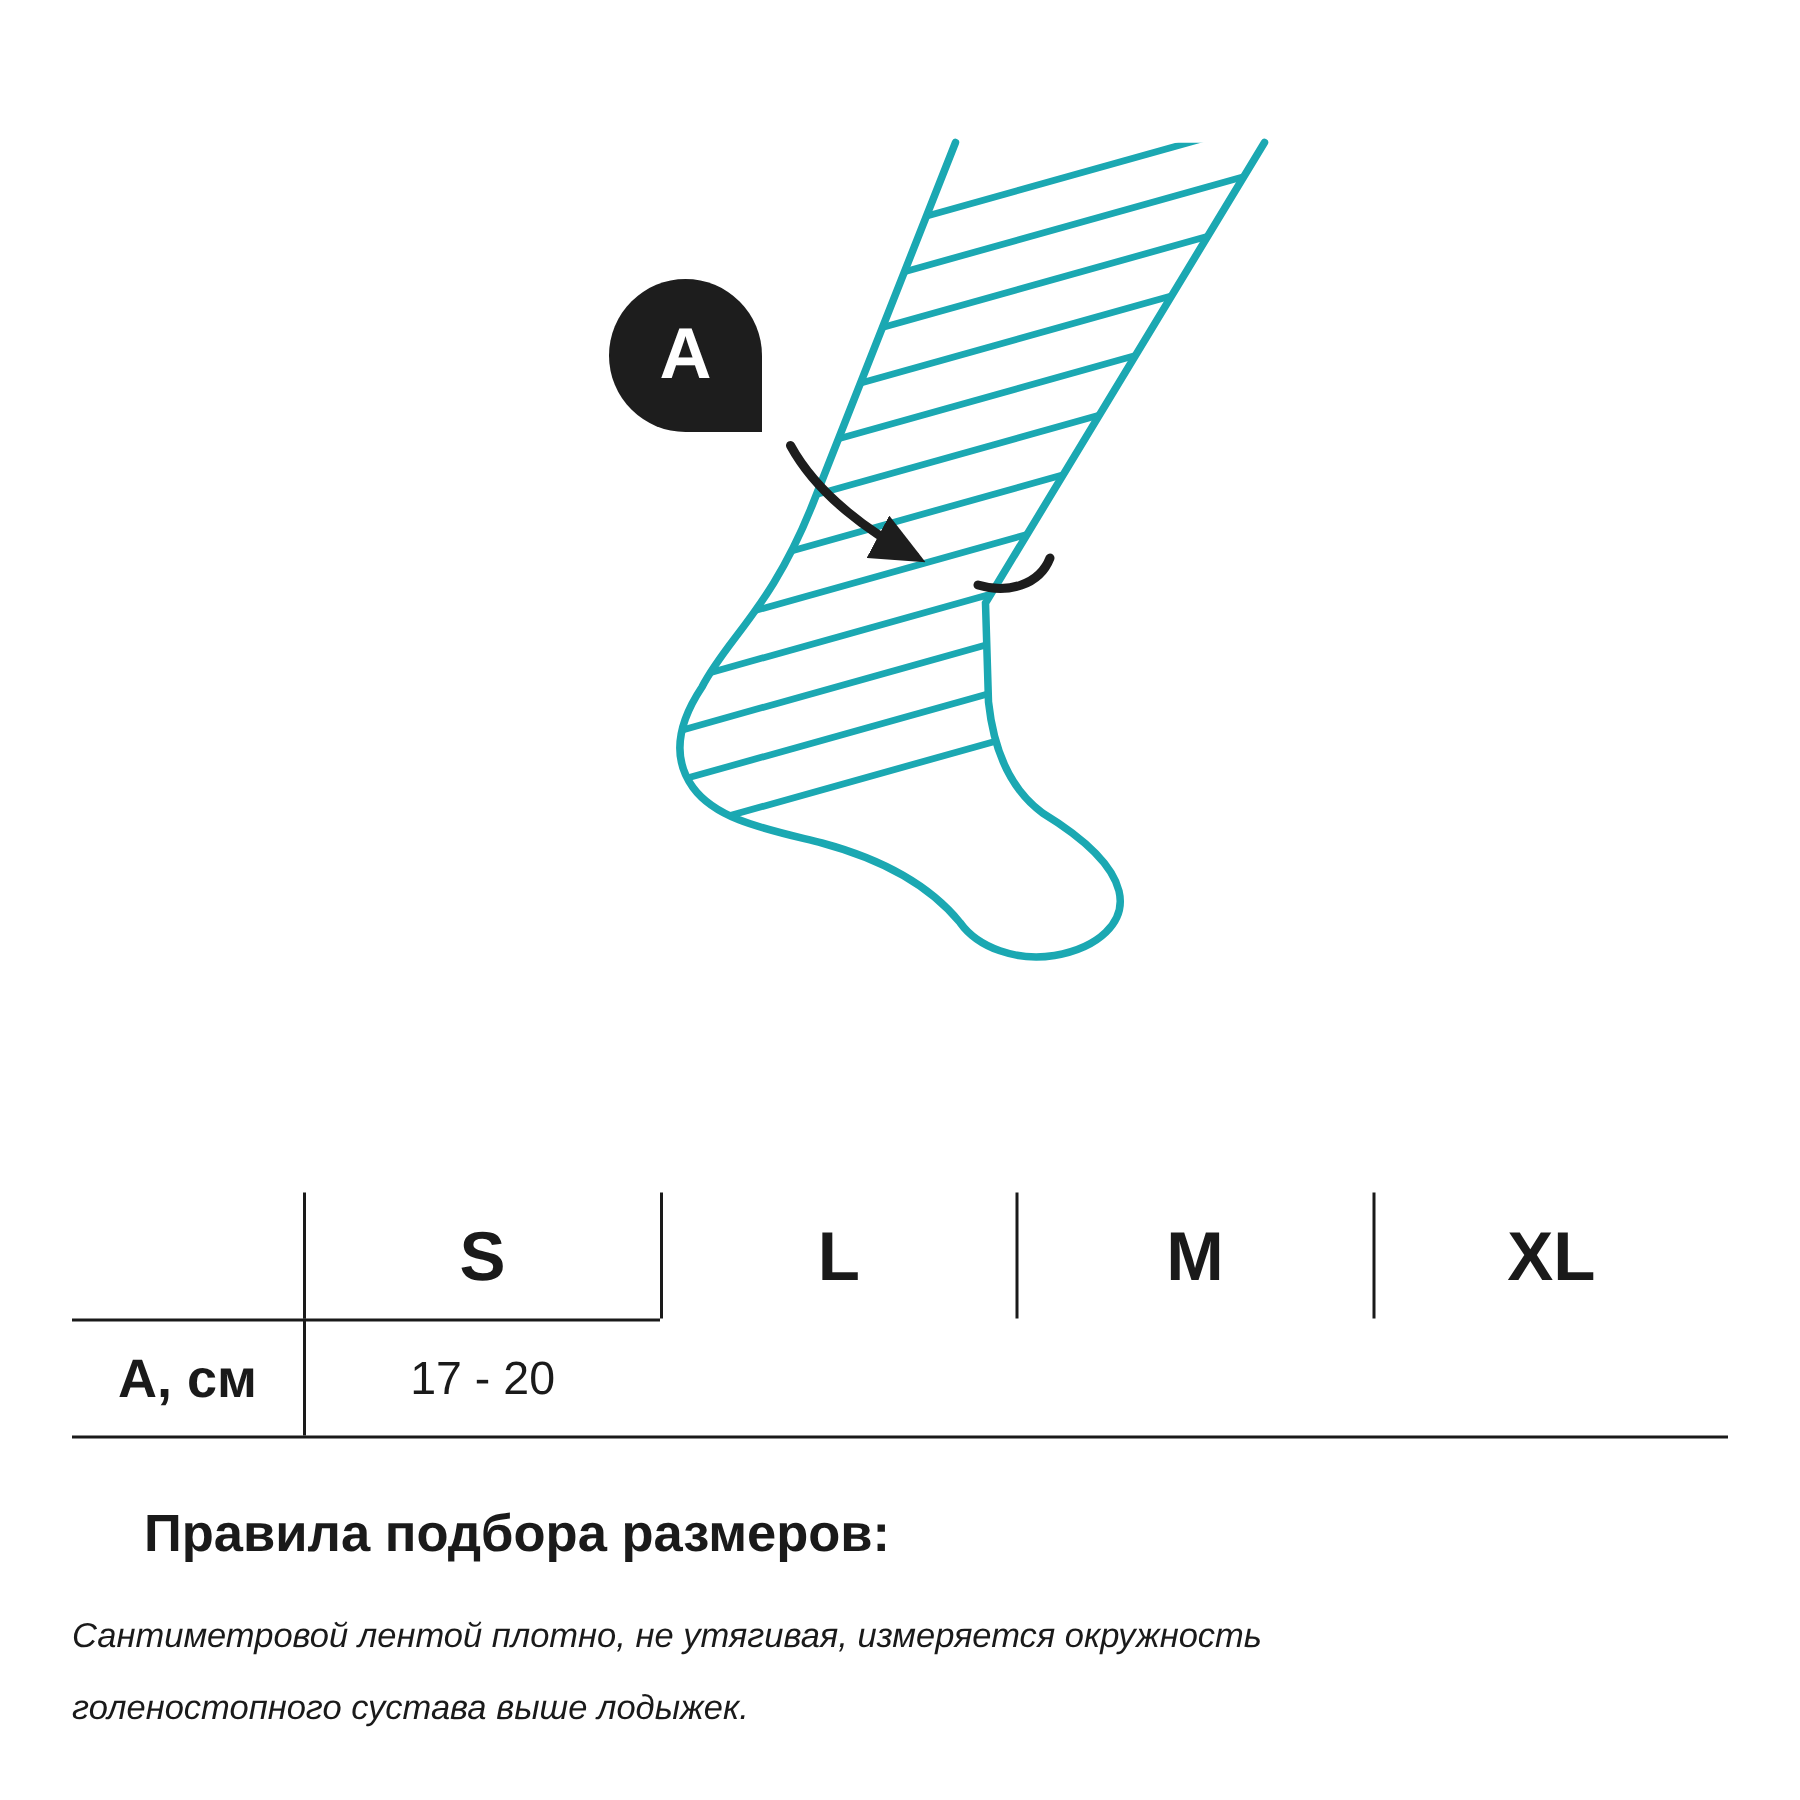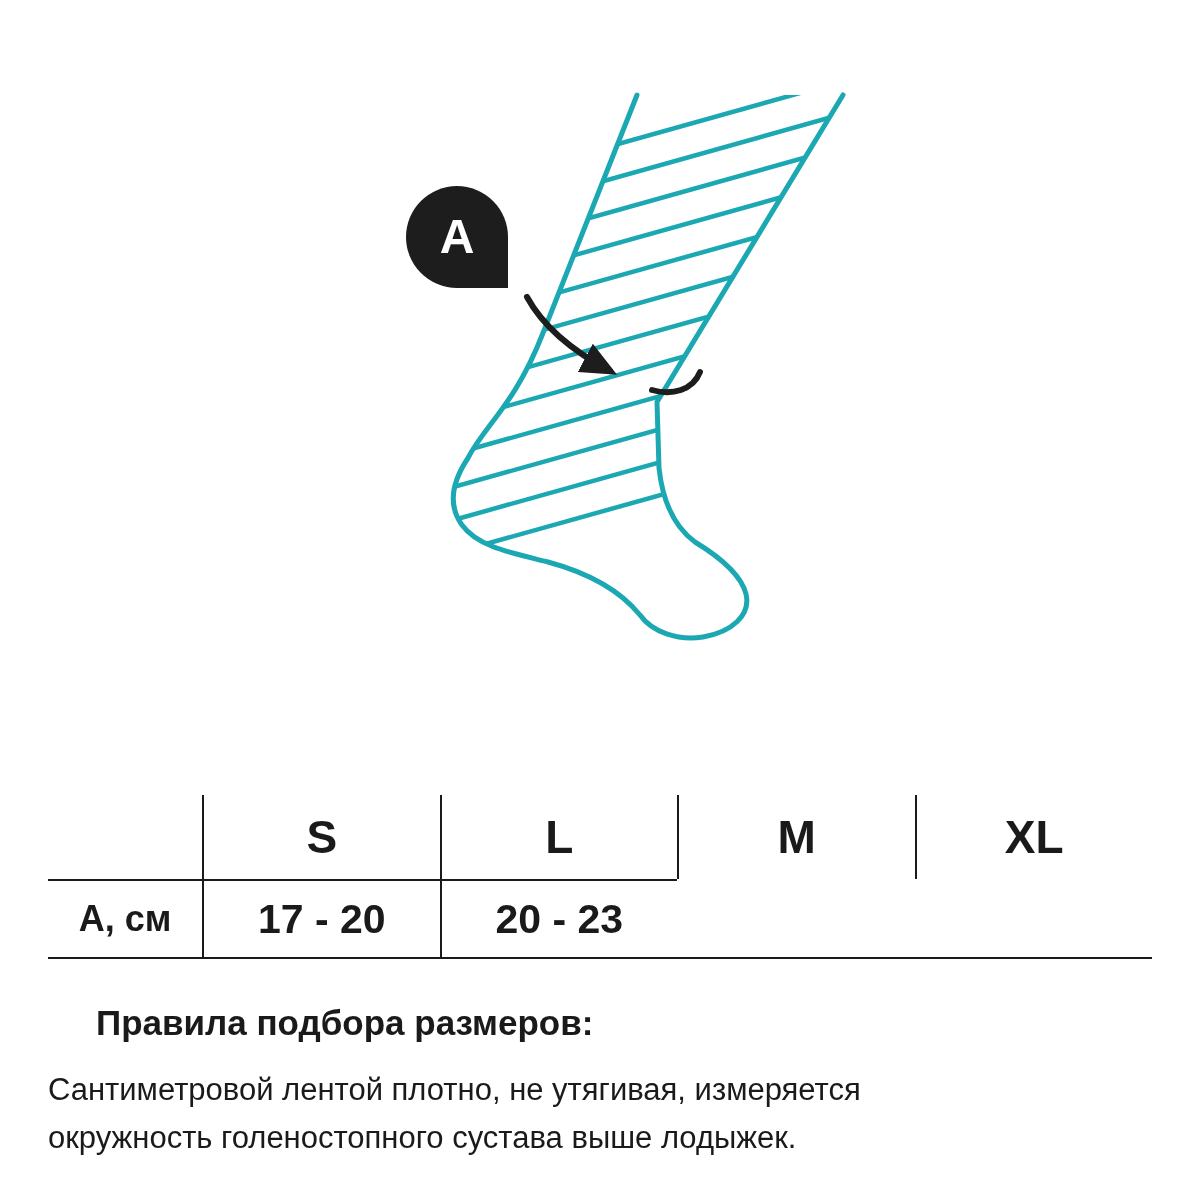--- a/index.html
+++ b/index.html
@@ -52,40 +52,41 @@
     border-bottom: 2px solid #1a1a1a;
   }
   .cell {
     display: flex;
     align-items: center;
     justify-content: center;
   }
   .cell.v-sep { border-left: 2px solid #1a1a1a; }
   .cell.h-sep { border-top: 2px solid #1a1a1a; }
   .size-head { font-size: 46px; font-weight: 700; }
-  .size-value { font-size: 41px; font-weight: 700; }
+  .size-value { font-size: 31px; font-weight: 400; }
   .row-label { font-size: 36px; font-weight: 700; }
 
   
   .rules-heading {
     position: absolute;
     left: 48px;
     top: 1003px;
     font-size: 35px;
     font-weight: 700;
     margin-left: 48px;
   }
   .rules-body {
     position: absolute;
     left: 48px;
     top: 1066px;
     width: 930px;
-    font-size: 31px;
+    font-size: 23px;
     font-weight: 400;
     line-height: 48px;
+    font-style: italic;
   }
 </style>
 </head>
 <body>
 
 <div class="illu-wrap">
   <svg class="illu-svg" width="1200" height="770" viewBox="0 0 1200 770">
     <defs>
       <clipPath id="sockClip">
         <path d="M 637 95 L 843 95 L 657 402 L 659 468
@@ -139,17 +140,16 @@
 <div class="size-table">
 
   <div class="cell"></div>
   <div class="cell v-sep size-head">S</div>
   <div class="cell v-sep size-head">L</div>
   <div class="cell v-sep size-head">M</div>
   <div class="cell v-sep size-head">XL</div>
 
   <div class="cell h-sep row-label">А, см</div>
   <div class="cell v-sep h-sep size-value">17 - 20</div>
-  <div class="cell v-sep h-sep size-value">20 - 23</div>
 </div>
 
 <div class="rules-heading">Правила подбора размеров:</div>
 <div class="rules-body">Сантиметровой лентой плотно, не утягивая, измеряется окружность голеностопного сустава выше лодыжек.</div>
 
 </body></html>

